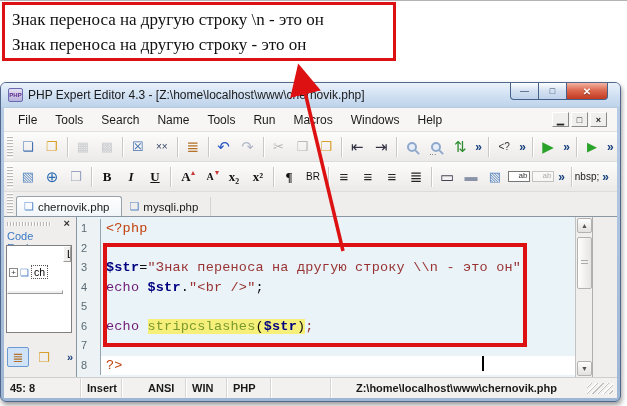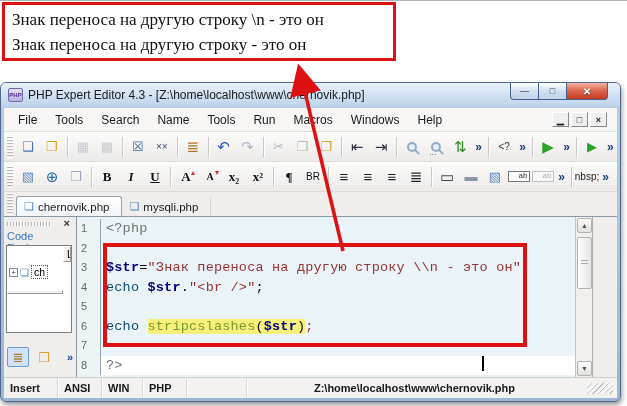--- a/index.html
+++ b/index.html
@@ -103,24 +103,24 @@
 
   
   .editor { flex:1; background:#e9f3f8; position:relative; overflow:hidden; }
   .rows { padding-top:2px; margin-right:17px; }
   .ed-row { display:flex; height:19.5px; }
   .ed-num { width:24px; flex:0 0 24px; background:#edf2f5; border-right:1px solid #93a5b0;
     font-size:11px; color:#5a6a72; padding:3px 0 0 4px; font-family:"Liberation Sans",sans-serif; }
   .ed-code { flex:1; font-family:"Liberation Mono","DejaVu Sans Mono",monospace; font-size:13.5px;
     letter-spacing:.2px; line-height:19.5px; padding-left:5px; white-space:pre; color:#111; }
   .ed-row.current .ed-code { background:#fff; }
-  .seg.tag { color:#737373; }
+  .seg.tag { color:#c2410c; }
   .seg.var { color:#000080; font-weight:bold; }
   .seg.str { color:#993333; }
-  .seg.kw  { color:#0c4a6e; }
+  .seg.kw  { color:#701a75; }
   .seg.fn  { color:#7a9a2e; }
   .seg.pl  { color:#111; }
   .seg.hl  { background:#f6ef7a; }
   .caret { position:absolute; left:405px; top:139px; width:2px; height:15px; background:#000; }
 
   .scrollbar { position:absolute; right:0; top:0; bottom:0; width:17px; background:#f0efee; border-left:1px solid #c4c3c1; }
   .sb-arrow { position:absolute; left:1px; width:15px; height:15px; background:linear-gradient(#fdfdfd,#e2e1df);
     border:1px solid #b3b2b0; border-radius:2px; font-size:7px; color:#555; display:flex; align-items:center; justify-content:center; }
   .sb-arrow.up { top:1px; } .sb-arrow.down { bottom:1px; }
   .sb-thumb { position:absolute; left:1px; top:20px; width:15px; height:52px;
@@ -128,21 +128,21 @@
   .sb-thumb::after { content:""; position:absolute; left:3px; right:3px; top:22px; height:6px;
     background:repeating-linear-gradient(#aaa 0 1px,transparent 1px 3px); }
 
   .rightgap { width:25px; background:#efeeec; border-left:1px solid #b0afad; }
 
   
   .statusbar { height:21px; background:#f2f1ef; border-top:1px solid #cfcecc; display:flex; align-items:center;
     font-size:11px; font-weight:bold; color:#1a1a1a; position:relative; }
   .sb-panel { height:100%; display:flex; align-items:center; padding:0 6px; border-right:1px solid #d8d7d5;
     box-shadow:1px 0 0 #fff; white-space:nowrap; overflow:hidden; }
-  .sb-pos { width:77px; } .sb-mode { width:54px; } .sb-enc { width:44px; } .sb-le { width:41px; } .sb-syn { width:44px; }
+  .sb-pos { width:77px; } .sb-mode { width:41px; } .sb-enc { width:44px;margin-left:20px; } .sb-le { width:41px; } .sb-syn { width:44px; }
   .sb-gap { width:60px; } .sb-path { flex:1; justify-content:center; padding-right:41px; border-right:none; }
   .sb-grip { position:absolute; right:4px; bottom:4px; width:26px; height:11px;
     background:repeating-linear-gradient(-45deg,transparent 0 2px,#c2c1bf 2px 3px,#fff 3px 4px); }
 </style>
 </head>
 <body>
 
 <div class="topline"></div>
 
 <div class="outbox">
@@ -427,20 +427,21 @@
           <div class="sb-arrow up">▲</div>
           <div class="sb-thumb"></div>
           <div class="sb-arrow down">▼</div>
         </div>
       </div>
 
       <div class="rightgap"></div>
     </div>
 
     <div class="statusbar">
+      <div class="sb-panel sb-pos">45: 8</div>
       <div class="sb-panel sb-mode">Insert</div>
       <div class="sb-panel sb-enc">ANSI</div>
       <div class="sb-panel sb-le">WIN</div>
       <div class="sb-panel sb-syn">PHP</div>
       <div class="sb-panel sb-gap"></div>
       <div class="sb-panel sb-path">Z:\home\localhost\www\chernovik.php</div>
       <div class="sb-grip"></div>
     </div>
 
   </div>

